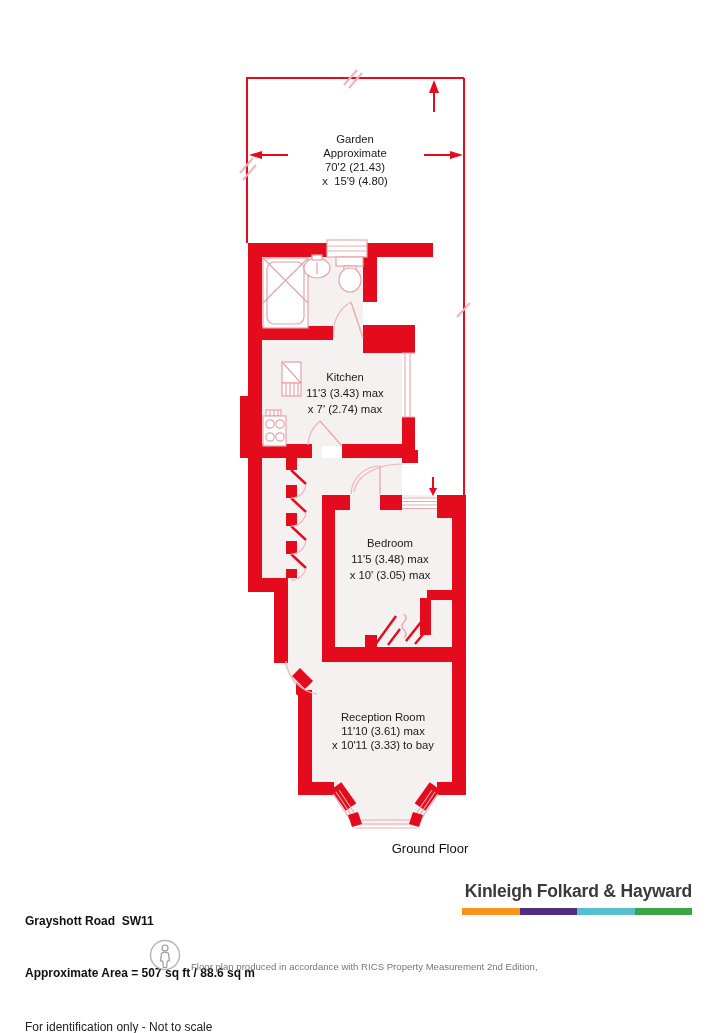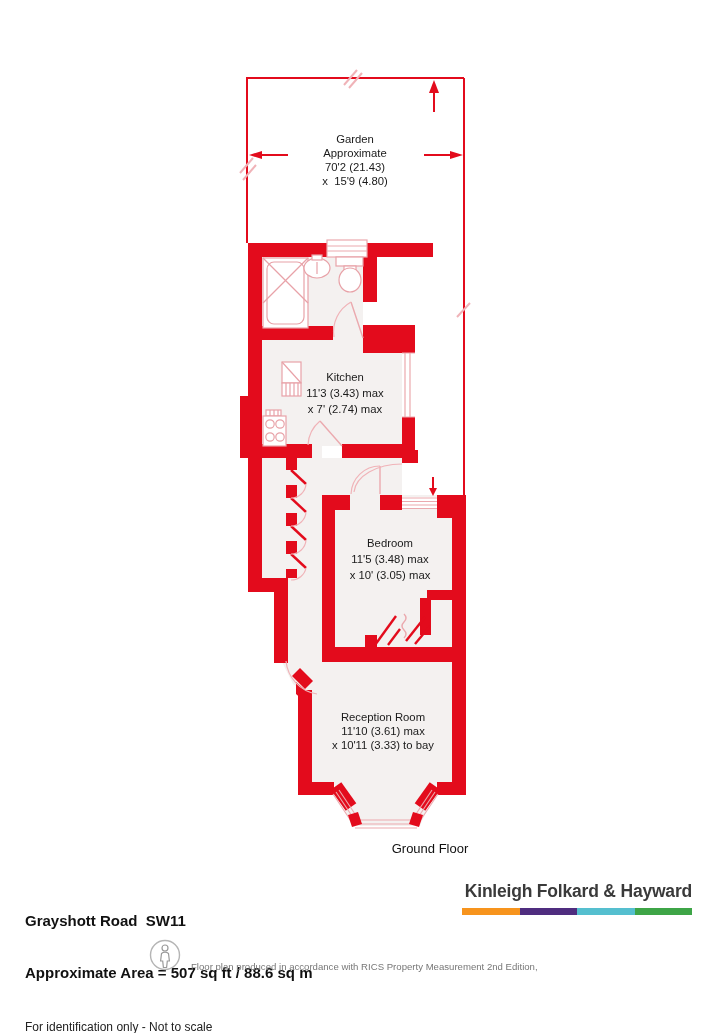--- a/index.html
+++ b/index.html
@@ -5,21 +5,21 @@
   html,body{margin:0;padding:0;}
   body{
     width:715px;height:1033px;position:relative;background:#ffffff;
     font-family:"Liberation Sans", sans-serif;overflow:hidden;
   }
   #plan-svg{position:absolute;left:0;top:0;}
   svg text{font-family:"Liberation Sans", sans-serif;fill:#1a1a1a;white-space:pre;}
   .room-label{font-size:11.3px;font-weight:500;text-anchor:middle;}
   .floor-label{font-size:13px;font-weight:500;text-anchor:middle;fill:#111;}
   .addr{position:absolute;left:25px;top:877px;color:#111;white-space:pre-wrap;}
-  .addr .l1,.addr .l2{font-size:15px;font-weight:bold;line-height:16px;}
+  .addr .l1,.addr .l2{font-size:12px;font-weight:bold;line-height:16px;}
   .addr .l3{font-size:12px;font-weight:normal;margin-top:3px;color:#222;}
   .brand{position:absolute;right:23px;top:881px;width:260px;text-align:right;}
   .brand .name{font-size:17.5px;font-weight:600;color:#3a3a3a;letter-spacing:-0.2px;}
   .brand .bar{margin-top:6px;margin-left:30px;height:7px;display:flex;}
   .brand .bar span{flex:1 1 25%;height:7px;display:block;}
   .foot{position:absolute;left:148px;top:937px;display:flex;align-items:flex-start;}
   .foot .txt{margin-left:9px;color:#777;font-size:9.6px;line-height:12px;white-space:pre-wrap;}
 </style>
 </head>
 <body>

